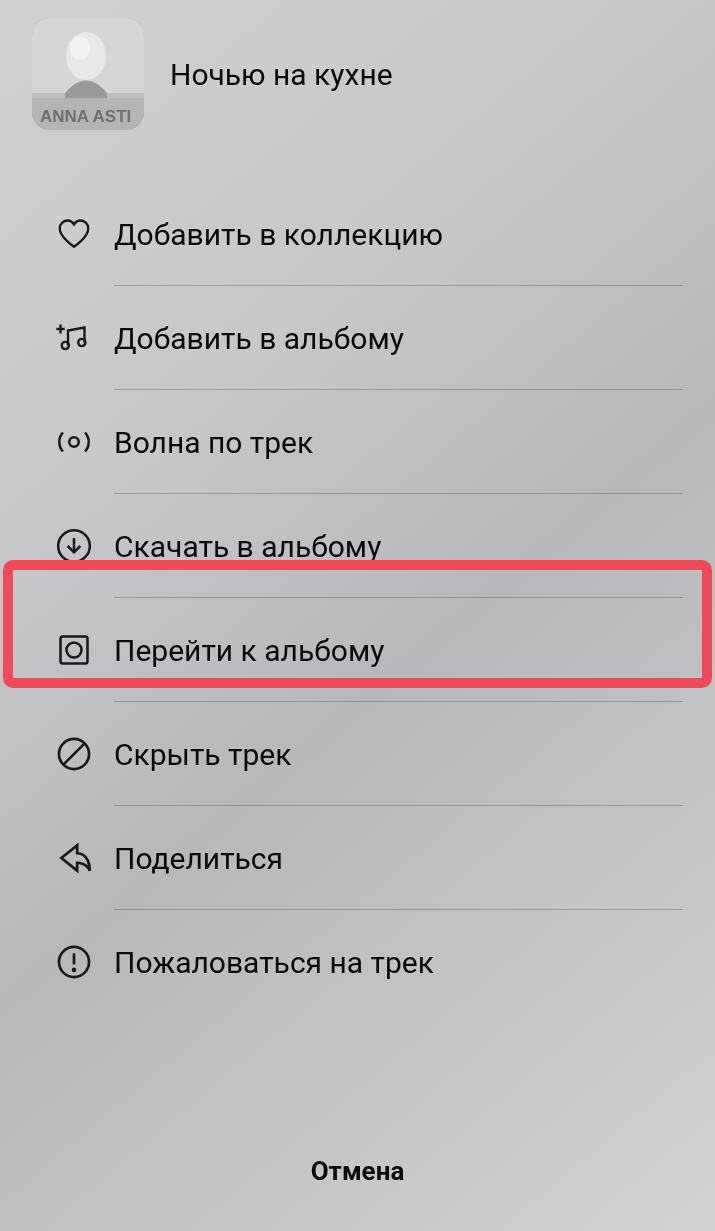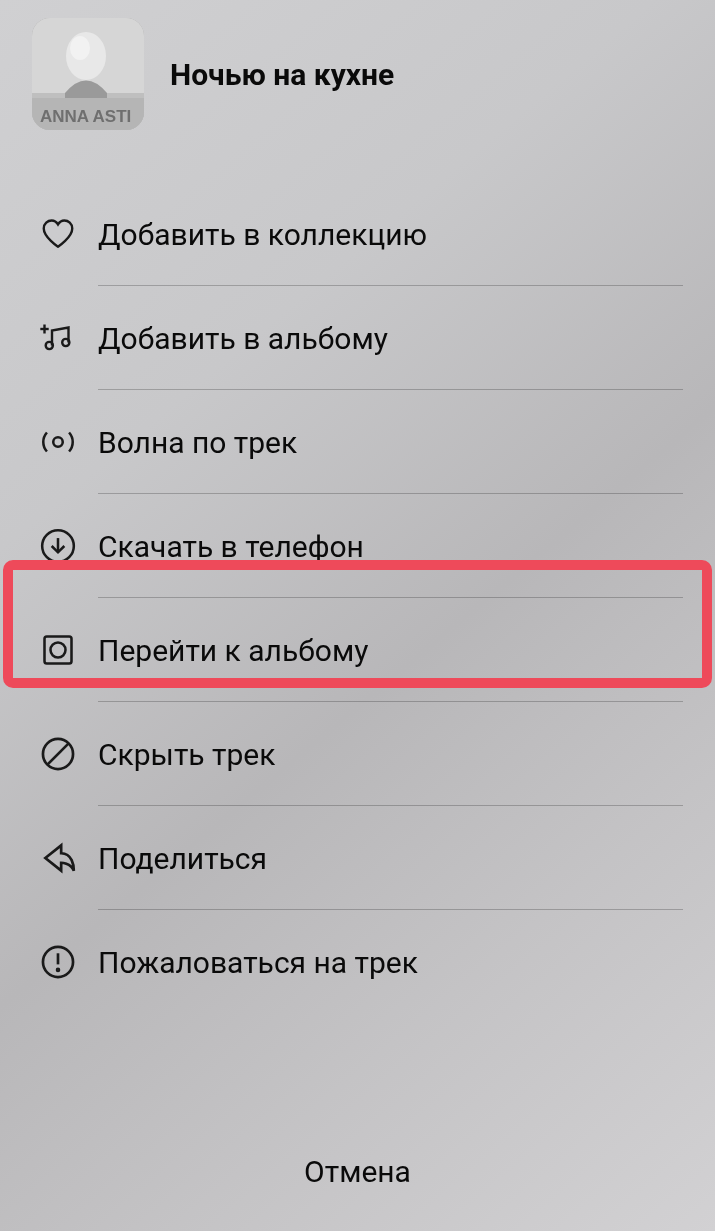--- a/index.html
+++ b/index.html
@@ -26,25 +26,26 @@
     height: 112px;
     border-radius: 18px;
     background: #a3a3a3;
     overflow: hidden;
     flex-shrink: 0;
     position: relative;
   }
   .cover svg { width: 100%; height: 100%; display: block; }
   .title {
     font-size: 30px;
-    font-weight: 700;
+    font-weight: 400;
     color: #0a0a0a;
   }
   .list {
     margin-top: 40px;
+    padding-left: 16px;
   }
   .row {
     display: flex;
     align-items: center;
     padding: 0 0 0 38px;
     height: 104px;
     position: relative;
   }
   .row .icon {
     width: 40px;
@@ -83,23 +84,23 @@
     z-index: 5;
   }
   .cancel {
     position: absolute;
     left: 0; right: 0;
     bottom: 0;
     height: 120px;
     display: flex;
     align-items: center;
     justify-content: center;
-    font-size: 30px;
+    font-size: 26px;
     color: #0a0a0a;
-    font-weight: 400;
+    font-weight: 700;
   }
 </style>
 </head>
 <body>
 
 <div class="sheet">
 
   <div class="header">
     <div class="cover">
       <svg viewBox="0 0 112 112">
@@ -152,21 +153,21 @@
     </div>
 
     <div class="row">
       <span class="icon">
         <svg width="38" height="38" viewBox="0 0 24 24" fill="none" stroke-width="1.6">
           <circle cx="12" cy="12" r="10"></circle>
           <line x1="12" y1="7" x2="12" y2="16"></line>
           <polyline points="8,12 12,16 16,12"></polyline>
         </svg>
       </span>
-      <span class="label">Скачать в телефон</span>
+      <span class="label">Скачать в альбому</span>
     </div>
 
     <div class="row">
       <span class="icon">
         <svg width="36" height="36" viewBox="0 0 24 24" fill="none" stroke-width="1.7">
           <rect x="3" y="3" width="18" height="18" rx="1.5"></rect>
           <circle cx="12" cy="12" r="5"></circle>
         </svg>
       </span>
       <span class="label">Перейти к альбому</span>

